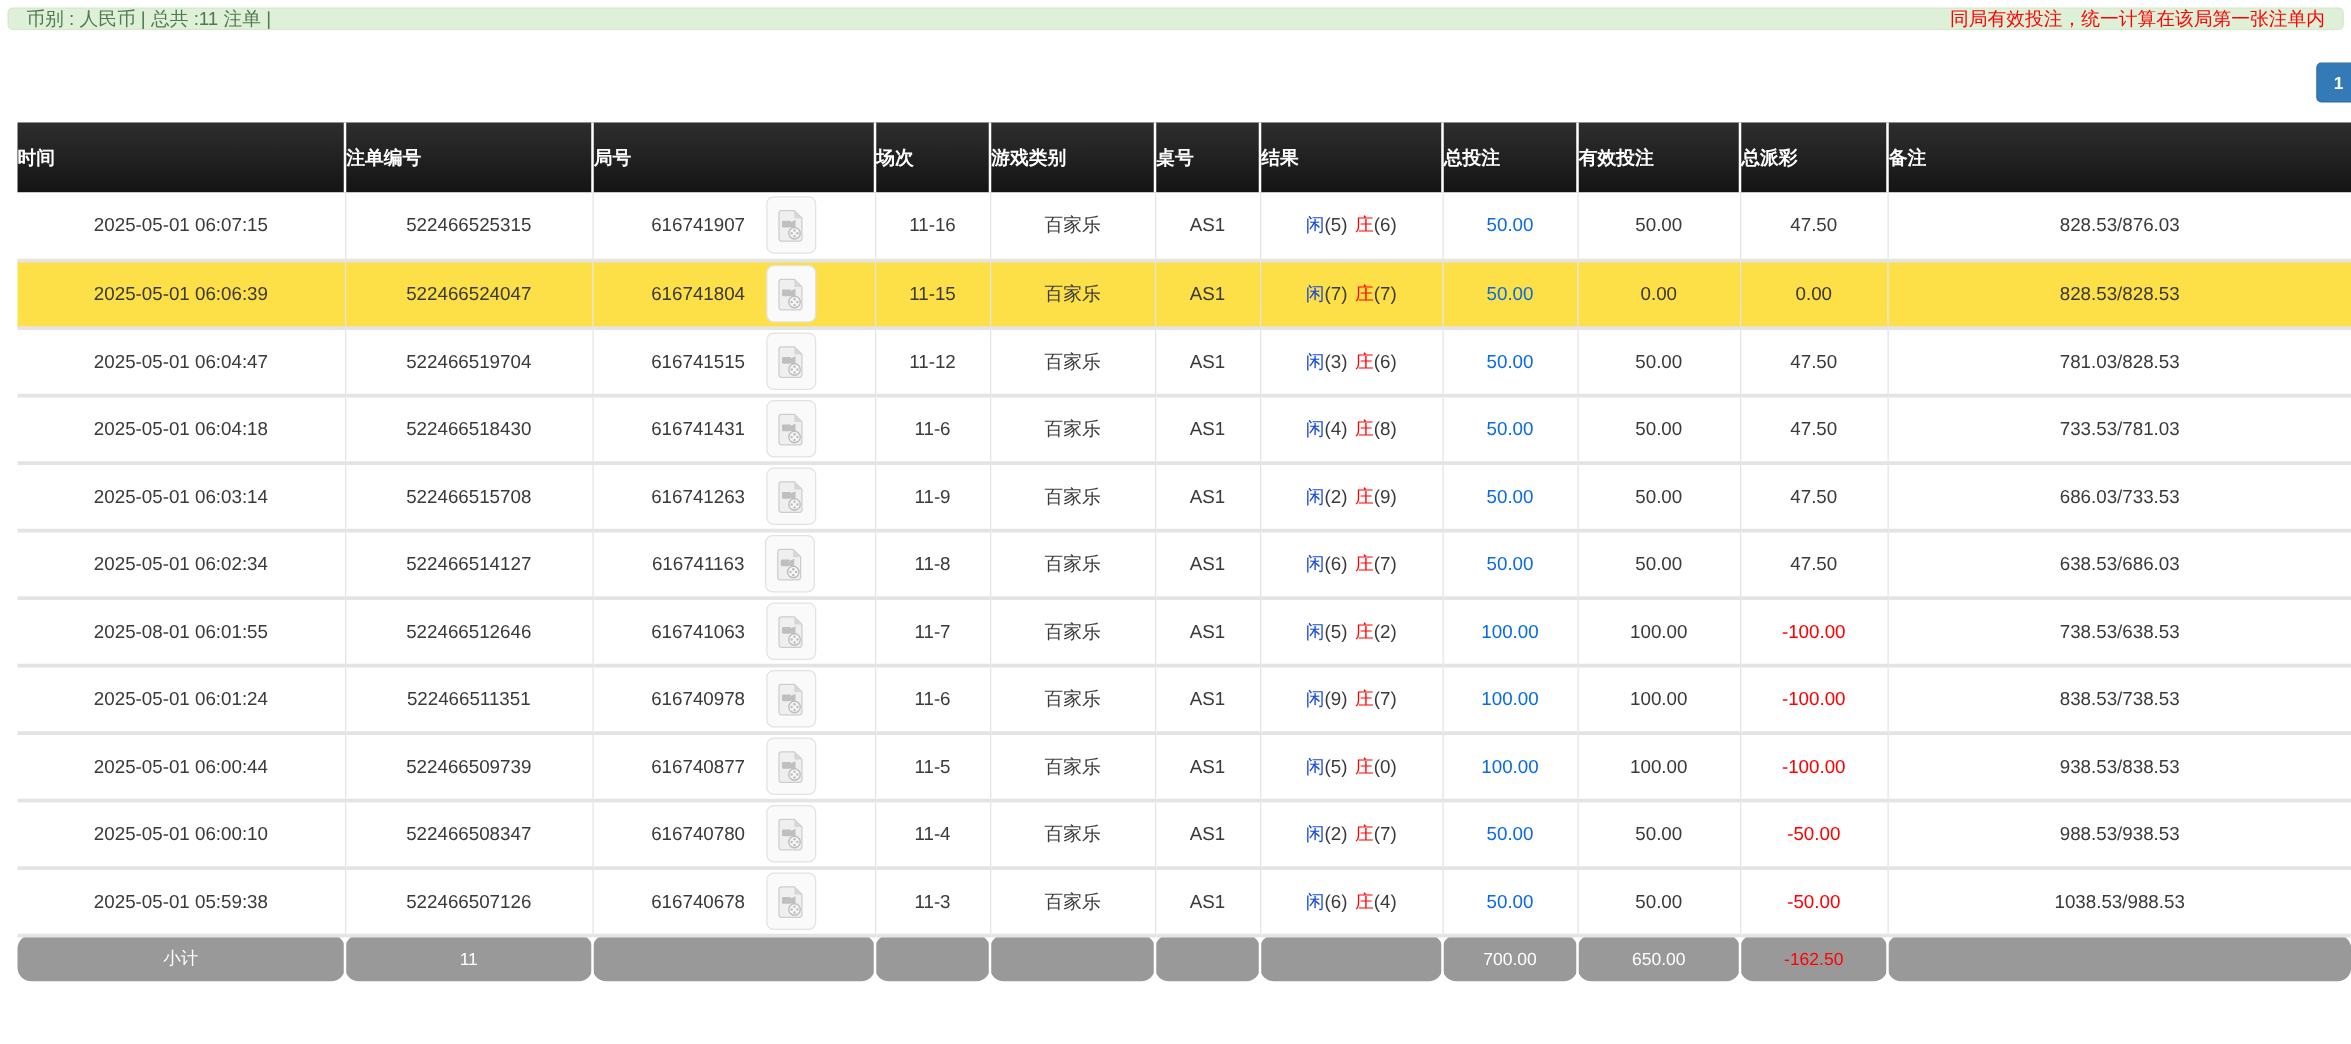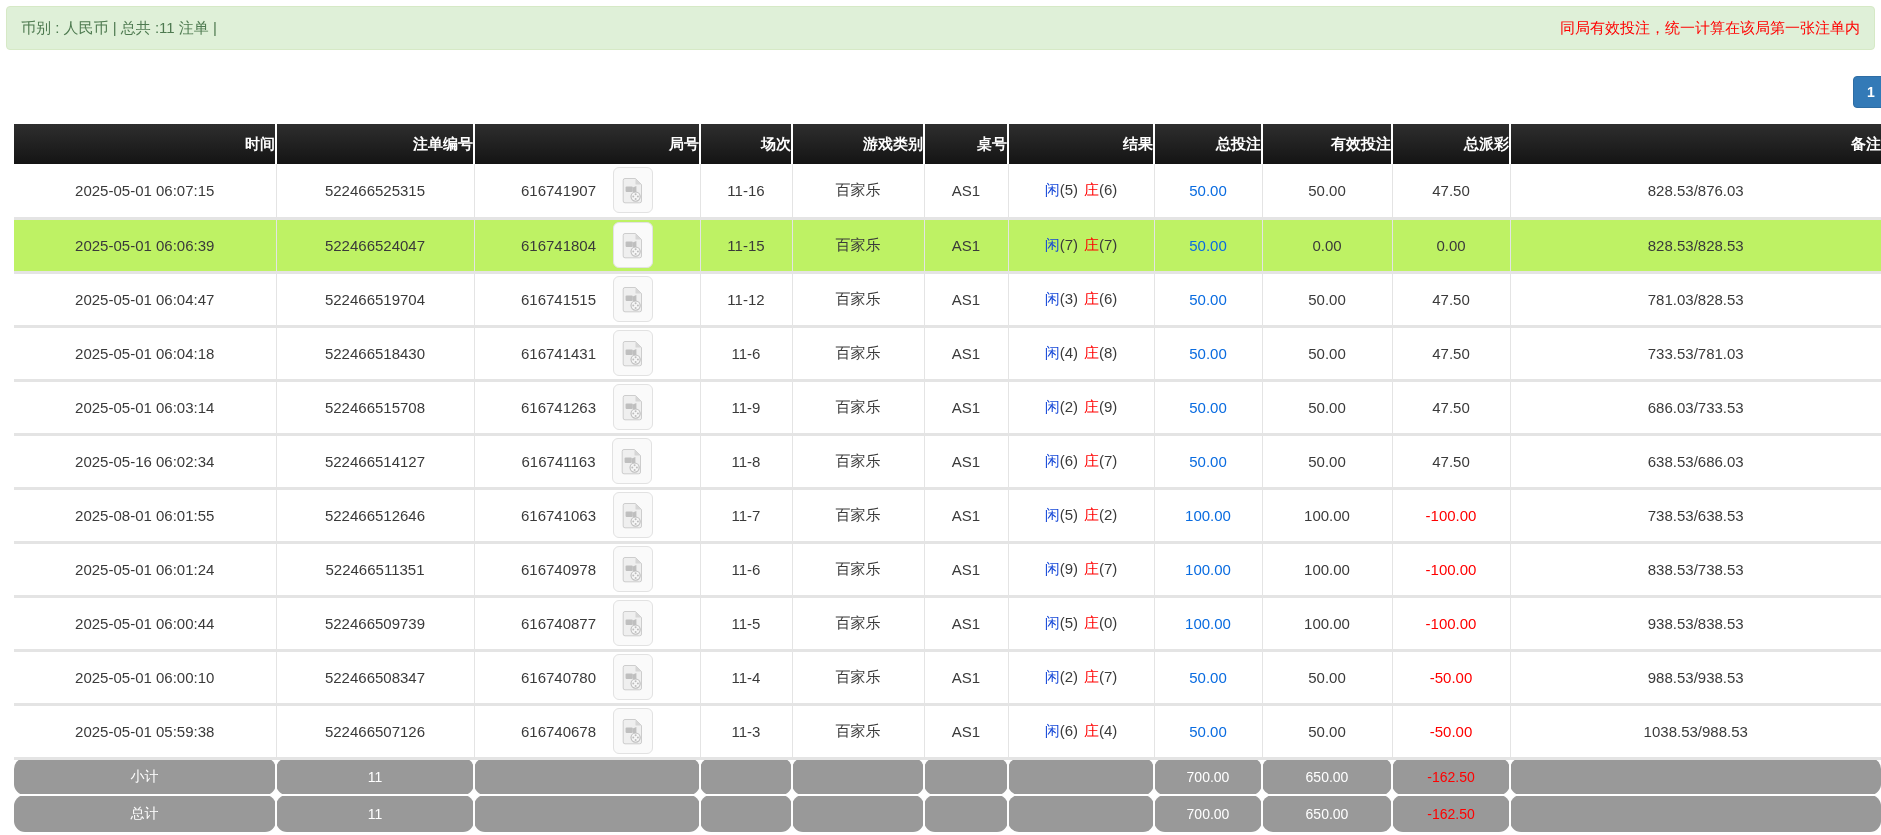--- a/index.html
+++ b/index.html
@@ -7,21 +7,21 @@
     padding: 0;
     background: #ffffff;
     width: 1881px;
     height: 835px;
     overflow: hidden;
     font-family: "Liberation Sans", "DejaVu Sans", sans-serif;
   }
   
   .top-bar {
     margin: 6px;
-    height: 44px;
+    height: 18px;
     background: #dff0d8;
     border: 1px solid #d6e9c6;
     border-radius: 4px;
     display: flex;
     align-items: center;
     justify-content: space-between;
     padding: 0 14px;
     box-sizing: border-box;
     font-size: 15px;
   }
@@ -57,41 +57,41 @@
   table.records {
     border-collapse: collapse;
     table-layout: fixed;
     width: 1867px;
   }
   table.records th {
     background: linear-gradient(#2e2e2e, #141414);
     color: #ffffff;
     font-size: 15px;
     font-weight: bold;
-    height: 40px;
-    text-align: right;
+    height: 56px;
+    text-align: left;
     border-left: 2px solid #ffffff;
     padding: 0;
   }
   table.records th:first-child { border-left: none; }
 
   table.records tbody td {
     height: 54px;
     text-align: center;
     vertical-align: middle;
     font-size: 15px;
     color: #3a3a3a;
     border-bottom: 3px solid #e4e4e4;
     border-left: 1px solid #e4e4e4;
     padding: 0 4px;
     box-sizing: border-box;
     background: #ffffff;
   }
   table.records tbody td:first-child { border-left: none; }
-  table.records tbody tr.hl td { background: #bef264; }
+  table.records tbody tr.hl td { background: #fde047; }
 
   .amount-link { color: #0a6ce0; text-decoration: none; cursor: pointer; }
   td.neg, span.neg { color: #ff0000 !important; margin-left: 48px; }
   .res-player { color: #1547d8; }
   .res-banker { color: #ff0000; margin-left: 6px; }
 
   .round-wrap {
     display: inline-flex;
     align-items: center;
     gap: 17px;
@@ -333,21 +333,21 @@
       <span class="res-player">闲</span><span>(2)</span><span class="res-banker">庄</span><span>(9)</span>
     </td>
     <td>
       <a class="amount-link">50.00</a>
     </td>
     <td>50.00</td>
     <td>47.50</td>
     <td>686.03/733.53</td>
   </tr>
         <tr>
-    <td>2025-05-16 06:02:34</td>
+    <td>2025-05-01 06:02:34</td>
     <td>522466514127</td>
     <td>
       <span class="round-wrap">
         <span>616741163</span>
         <span class="video-btn">
           <svg width="22" height="27" viewBox="0 0 22 27" aria-hidden="true">
             <path d="M3 1.5 h10.5 l6 6 v16.5 a1.8 1.8 0 0 1 -1.8 1.8 H3 a1.8 1.8 0 0 1 -1.8 -1.8 V3.3 A1.8 1.8 0 0 1 3 1.5 z" fill="#efefef" stroke="#cdcdcd" stroke-width="1"></path>
             <path d="M13.5 1.5 l6 6 h-6 z" fill="#d6d6d6"></path>
             <rect x="3.6" y="9.5" width="7.2" height="5.4" rx="1" fill="#bfbfbf"></rect>
             <path d="M10.8 10.6 l3.6 -1.6 v7.4 l-3.6 -1.6 z" fill="#bfbfbf"></path>
@@ -551,28 +551,15 @@
         <td></td>
         <td></td>
         <td></td>
         <td></td>
         <td></td>
         <td>700.00</td>
         <td>650.00</td>
         <td class="payout-cell">-162.50</td>
         <td></td>
       </tr>
-      <tr>
-        <td>总计</td>
-        <td>11</td>
-        <td></td>
-        <td></td>
-        <td></td>
-        <td></td>
-        <td></td>
-        <td>700.00</td>
-        <td>650.00</td>
-        <td class="payout-cell">-162.50</td>
-        <td></td>
-      </tr>
     </tfoot>
   </table>
 </div>
 
 </body></html>

